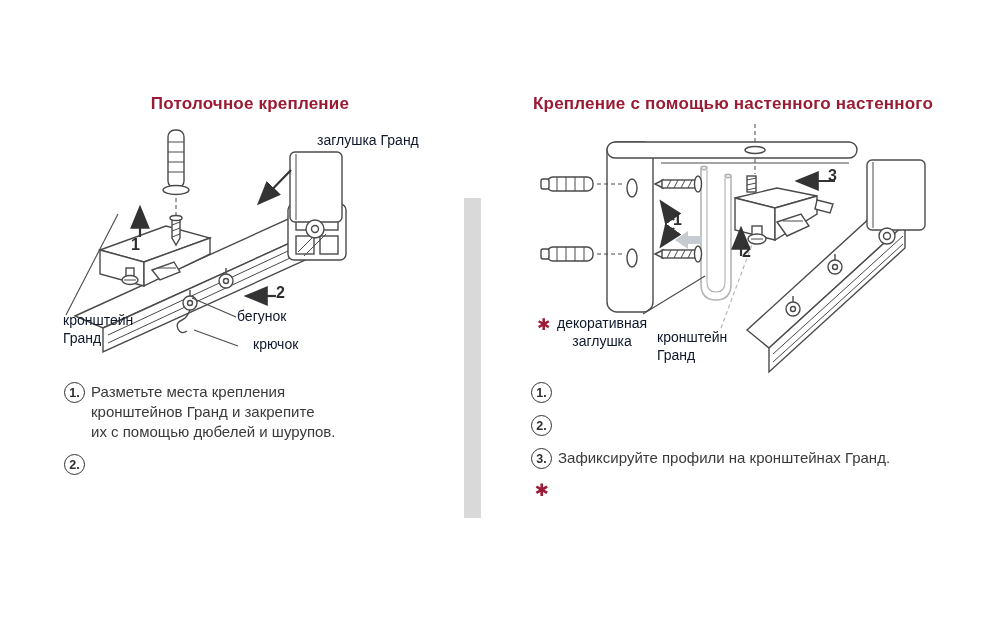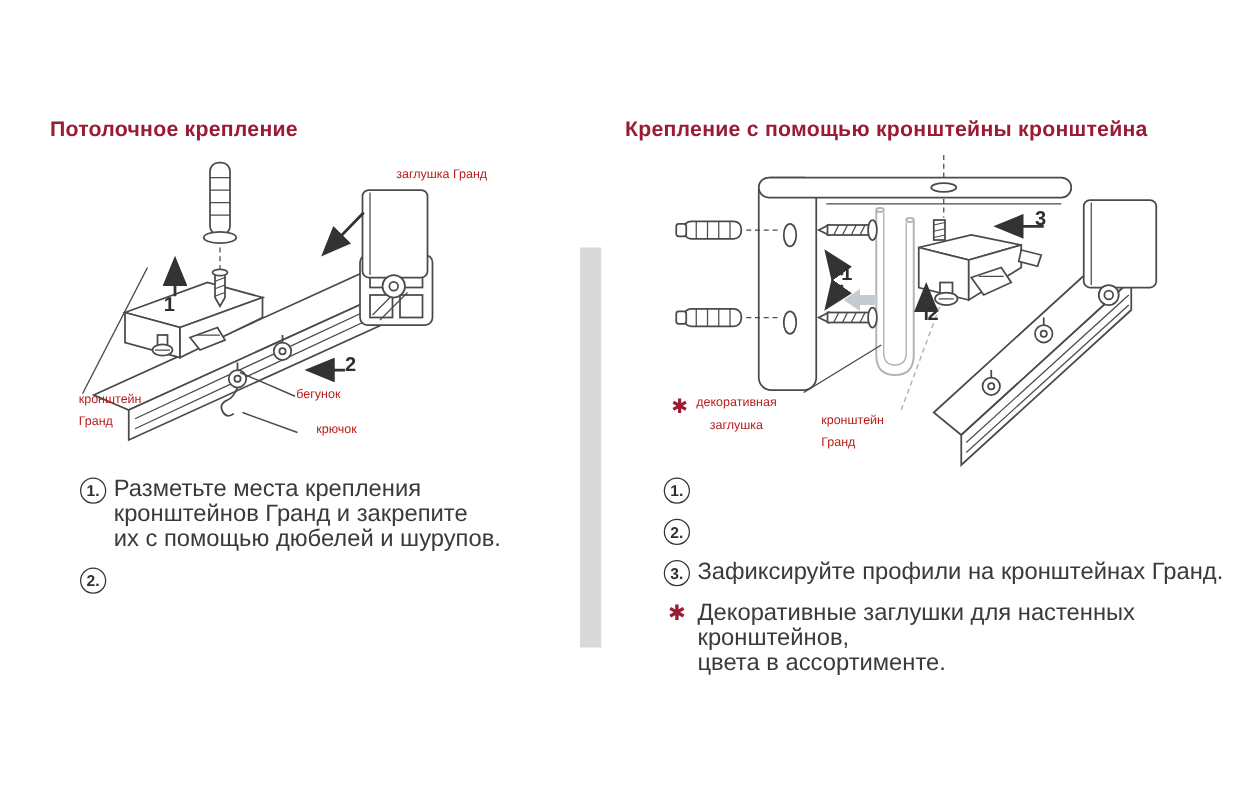--- a/index.html
+++ b/index.html
@@ -2,37 +2,37 @@
 <html><head>
 <meta charset="utf-8">
 <style>
   html,body{margin:0;padding:0;}
   body{
     width:1000px;height:628px;position:relative;background:#ffffff;
     font-family:"Liberation Sans","DejaVu Sans",sans-serif;color:#3a3a3a;overflow:hidden;
   }
   .panel-title{
     position:absolute;top:94px;font-size:17px;font-weight:bold;color:#9a1b33;
-    letter-spacing:.2px;
+    text-align:center;letter-spacing:.2px;
   }
   .dg-label{
-    position:absolute;font-size:10px;line-height:18px;color:#b91c1c;white-space:pre-line;
+    position:absolute;font-size:14px;line-height:18px;color:#0f172a;white-space:pre-line;
   }
   .dg-marker{
     position:absolute;font-size:16px;font-weight:bold;color:#2e2e2e;
   }
   .steps{position:absolute;display:flex;flex-direction:column;}
   .step{display:flex;align-items:flex-start;}
   .step + .step{margin-top:12px;}
   .num-circle{
     flex:0 0 auto;width:21px;height:21px;border:1.8px solid #333;border-radius:50%;
     display:flex;align-items:center;justify-content:center;
     font-size:12.5px;font-weight:bold;color:#2e2e2e;margin-right:6px;box-sizing:border-box;
   }
-  .step-text{font-size:19px;line-height:20px;white-space:pre-line;}
+  .step-text{font-size:15px;line-height:20px;white-space:pre-line;}
   .note-star{
     flex:0 0 auto;width:21px;margin-right:6px;text-align:center;
     color:#9a1b33;font-size:17px;font-weight:bold;line-height:20px;
   }
   .label-star{
     position:absolute;color:#9a1b33;font-size:16px;font-weight:bold;
   }
   .divider{position:absolute;background:#d9d9d9;}
   svg{position:absolute;}
   .ln{stroke:#4a4a4a;stroke-width:1.4;fill:#ffffff;}
@@ -145,21 +145,21 @@
 кронштейнов Гранд и закрепите
 их с помощью дюбелей и шурупов.</div>
   </div>
   <div class="step">
     <span class="num-circle">2.</span>
   </div>
 </div>
 
 <div class="divider" style="left:464px;top:198px;width:17px;height:320px;"></div>
 
-<div class="panel-title" style="left:500px;width:466px;">Крепление с помощью кронштейны кронштейна</div>
+<div class="panel-title" style="left:500px;width:466px;">Крепление с помощью настенного настенного</div>
 
 <svg style="left:525px;top:118px;" width="455" height="265" viewBox="0 0 455 265">
   <defs>
     <marker id="ahR" markerWidth="11" markerHeight="9" refX="9" refY="4.5" orient="auto">
       <path d="M0,0 L11,4.5 L0,9 z" fill="#333"></path>
     </marker>
   </defs>
 
   <line class="thin" x1="230" y1="6" x2="230" y2="56" stroke-dasharray="4 3"></line>
 
@@ -284,16 +284,14 @@
   </div>
   <div class="step">
     <span class="num-circle">2.</span>
   </div>
   <div class="step">
     <span class="num-circle">3.</span>
     <div class="step-text">Зафиксируйте профили на кронштейнах Гранд.</div>
   </div>
   <div class="step">
     <span class="note-star">✱</span>
-    <div class="step-text">Декоративные заглушки для настенных кронштейнов,
-цвета в ассортименте.</div>
   </div>
 </div>
 
 </body></html>

